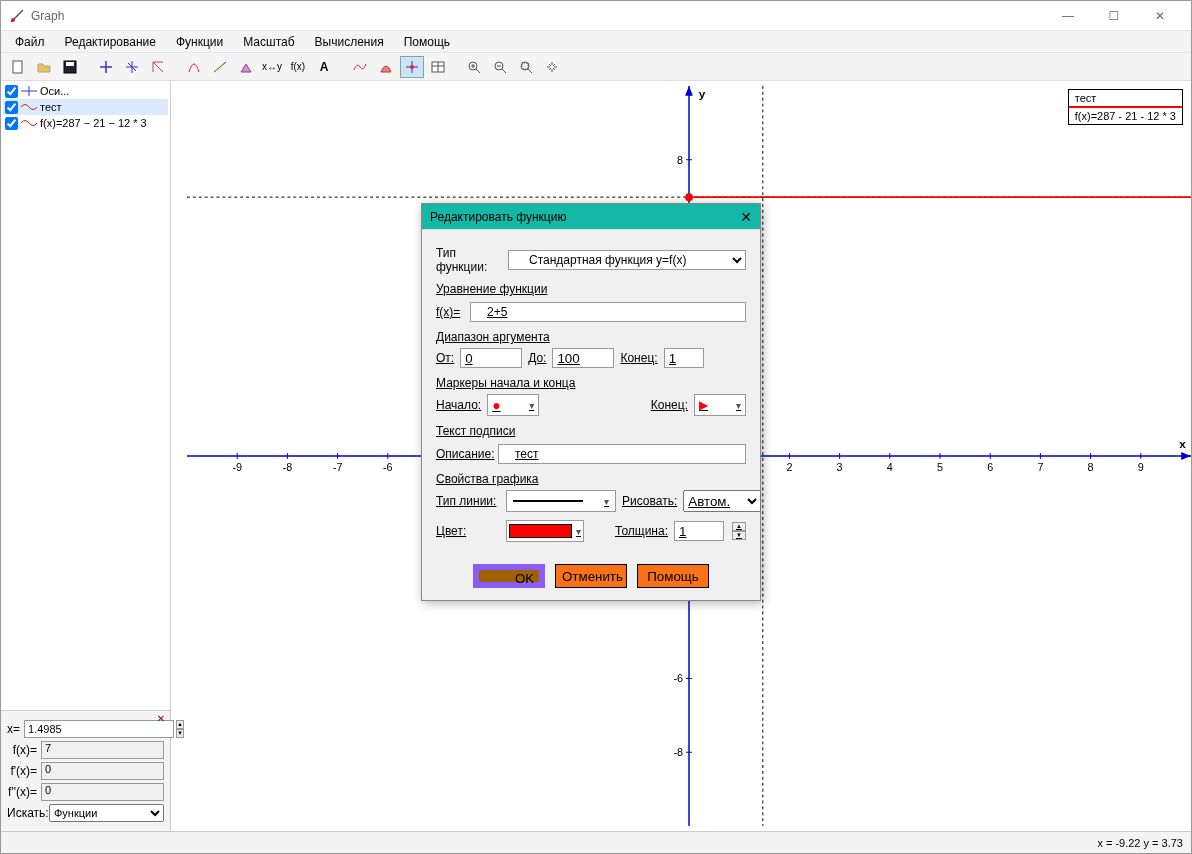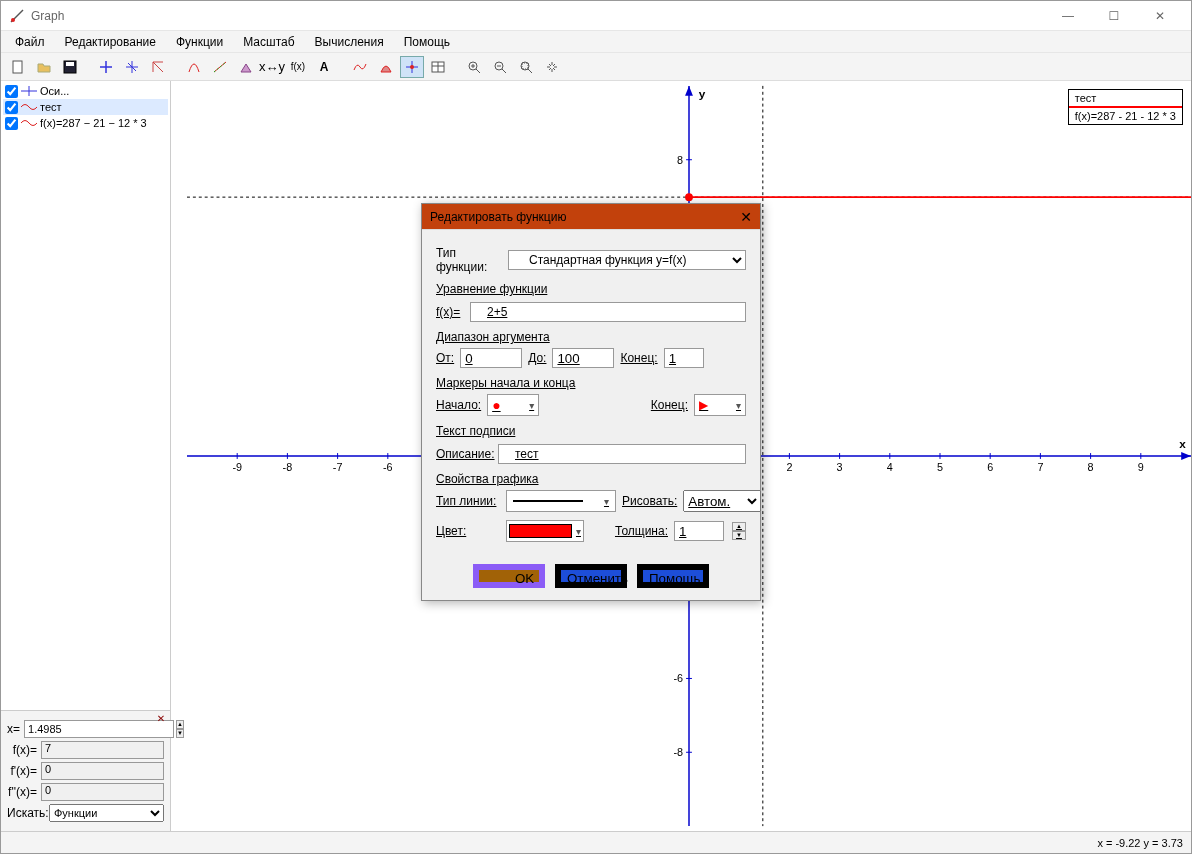--- a/index.html
+++ b/index.html
@@ -87,42 +87,42 @@
 
 .dialog {
   position: absolute;
   left: 421px; top: 203px;
   width: 340px;
   background: #f0f0f0;
   border: 1px solid #888;
   box-shadow: 2px 2px 10px rgba(0,0,0,0.3);
 }
 .dlg-title {
-  height: 26px; background: #c2410c;
+  height: 26px; background: #14b8a6;
   display: flex; align-items: center; padding: 0 8px;
   border-bottom: 1px solid #ddd; font-size: 12px;
 }
 .dlg-title .close { margin-left: auto; cursor: pointer; font-size: 14px; }
 .dlg-body { padding: 10px 14px; }
 .dlg-row { display: flex; align-items: center; margin: 6px 0; }
 .dlg-row label { width: 72px; }
 .dlg-row select, .dlg-row input[type=text] { flex: 1; height: 20px; border: 1px solid #999; padding: 0 16px; font-size: 12px; background: #fff; }
 .group { margin: 8px 0 4px 0; text-decoration: underline; }
 .group-title { font-size: 12px; margin-bottom: 4px; }
 .group-inner { padding-left: 0; }
 .sub { display: flex; align-items: center; gap: 6px; }
 .sub label { }
 .sub input { width: 62px; height: 20px; border: 1px solid #999; padding: 0 4px; }
 .sub .small { width: 40px; }
 .marker-combo { width: 52px; height: 22px; border: 1px solid #999; background: #fff; display: flex; align-items: center; justify-content: space-between; padding: 0 4px; }
 .color-combo { width: 78px; height: 22px; border: 1px solid #999; background: #fff; display: flex; align-items: center; padding: 2px; gap: 4px; }
 .color-swatch { flex: 1; height: 14px; border: 1px solid #000; }
 .line-combo { width: 110px; height: 22px; border: 1px solid #999; background: #fff; display: flex; align-items: center; padding: 0 6px; justify-content: space-between; }
 .dlg-buttons { display: flex; justify-content: center; gap: 10px; padding: 8px 0 12px 0; }
-.dlg-buttons button { width: 72px; height: 24px; border: 6px solid #000000; background: #1d4ed8; cursor: pointer; }
+.dlg-buttons button { width: 72px; height: 24px; border: 1px solid #000000; background: #f97316; cursor: pointer; }
 .dlg-buttons button.primary { border: 6px solid #8b5cf6; background: #a16207; padding-left: 36px; }
 .chev { font-size: 10px; color: #555; }
 
 svg.plot { width: 100%; height: 100%; }
 </style>
 </head>
 <body>
 
 <div class="titlebar">
   <svg class="icon" viewBox="0 0 16 16">
@@ -190,21 +190,21 @@
         <path d="M1 12 L13 2" stroke="#d22"></path>
         <path d="M1 12 L13 2" stroke="#2a2" stroke-dasharray="2"></path>
       </svg>
     </div>
   <div class="tbtn">
       <svg width="14" height="14">
         <path d="M2 12h10l-5-8z" fill="#c9c" stroke="#848"></path>
       </svg>
     </div>
   <div class="tbtn">
-      <span style="font-size:13px">x↔y</span>
+      <span style="font-size:10px">x↔y</span>
     </div>
   <div class="tbtn">
       <span style="font-size:10px;">f(x)</span>
     </div>
   <div class="tbtn">
       <span style="font-weight:bold;font-size:12px">A</span>
     </div>
   <div class="tsep"></div>
   <div class="tbtn">
       <svg width="14" height="14">

